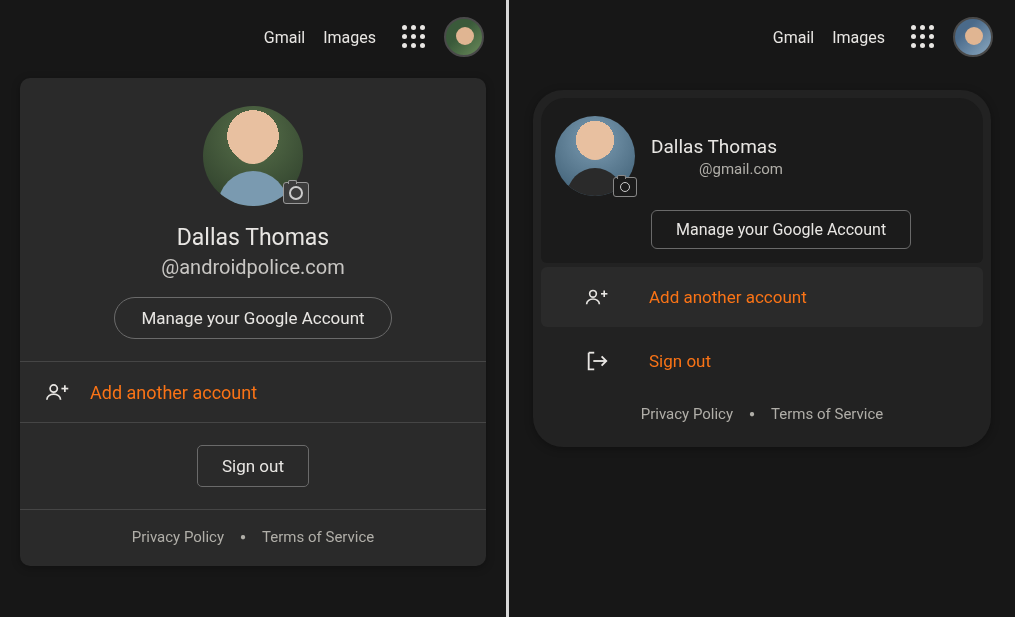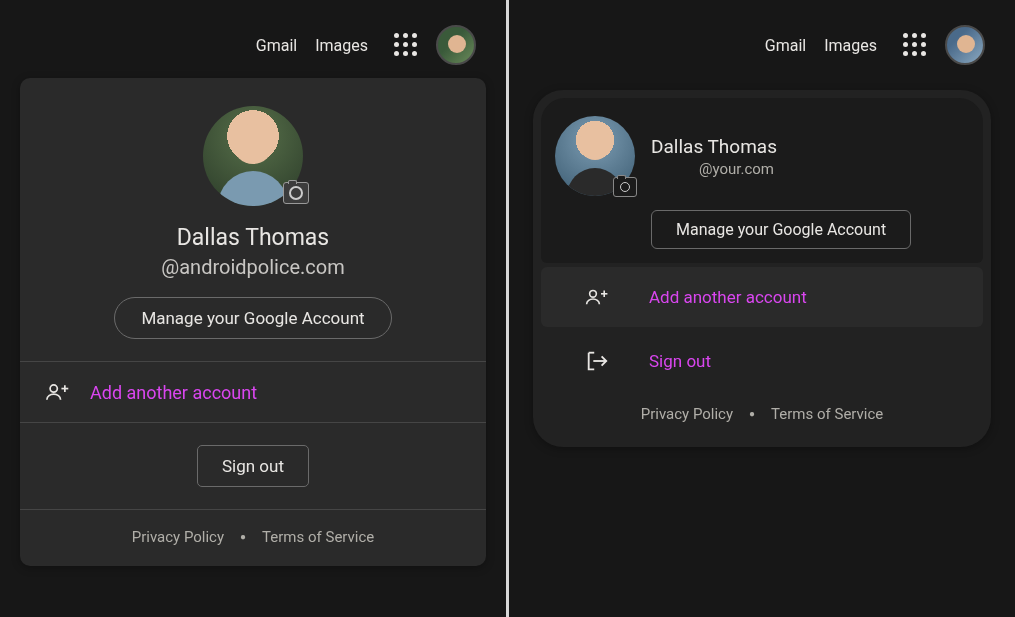--- a/index.html
+++ b/index.html
@@ -13,21 +13,21 @@
       width: 1015px;
       height: 617px;
       display: flex;
       position: relative;
       overflow: hidden;
     }
     .panel {
       flex: 1;
       background: #171717;
       position: relative;
-      padding: 8px;
+      padding: 0;
     }
     .divider-vertical {
       width: 3px;
       background: #d8d8d8;
       height: 100%;
     }
     .topbar {
       display: flex;
       align-items: center;
       justify-content: flex-end;
@@ -184,21 +184,21 @@
     }
     .divider {
       height: 1px;
       background: #454545;
     }
     .row-action {
       display: flex;
       align-items: center;
       gap: 20px;
       padding: 18px 26px;
-      color: #d946ef;
+      color: #f97316;
       font-size: 18px;
       cursor: pointer;
     }
     .icon-slot {
       width: 24px;
       height: 24px;
       display: flex;
       align-items: center;
       justify-content: center;
       flex-shrink: 0;
@@ -452,21 +452,21 @@
 
   <div class="card-right">
     <div class="section-top">
       <div class="profile-row">
         <div class="avatar-med-wrap">
           <div class="avatar-med"></div>
           <div class="camera-badge-r"></div>
         </div>
         <div class="profile-info">
           <div class="name-right">Dallas Thomas</div>
-          <div class="email-right">@your.com</div>
+          <div class="email-right">@gmail.com</div>
         </div>
       </div>
       <button class="manage-btn-r">Manage your Google Account</button>
     </div>
 
     <div class="section-mid">
       <div class="row-action">
         <span class="icon-slot">
           <svg width="30" height="20" viewBox="0 0 30 20" fill="none">
             <circle cx="10" cy="6" r="4.2" stroke="#e8e6e3" stroke-width="2"></circle>

